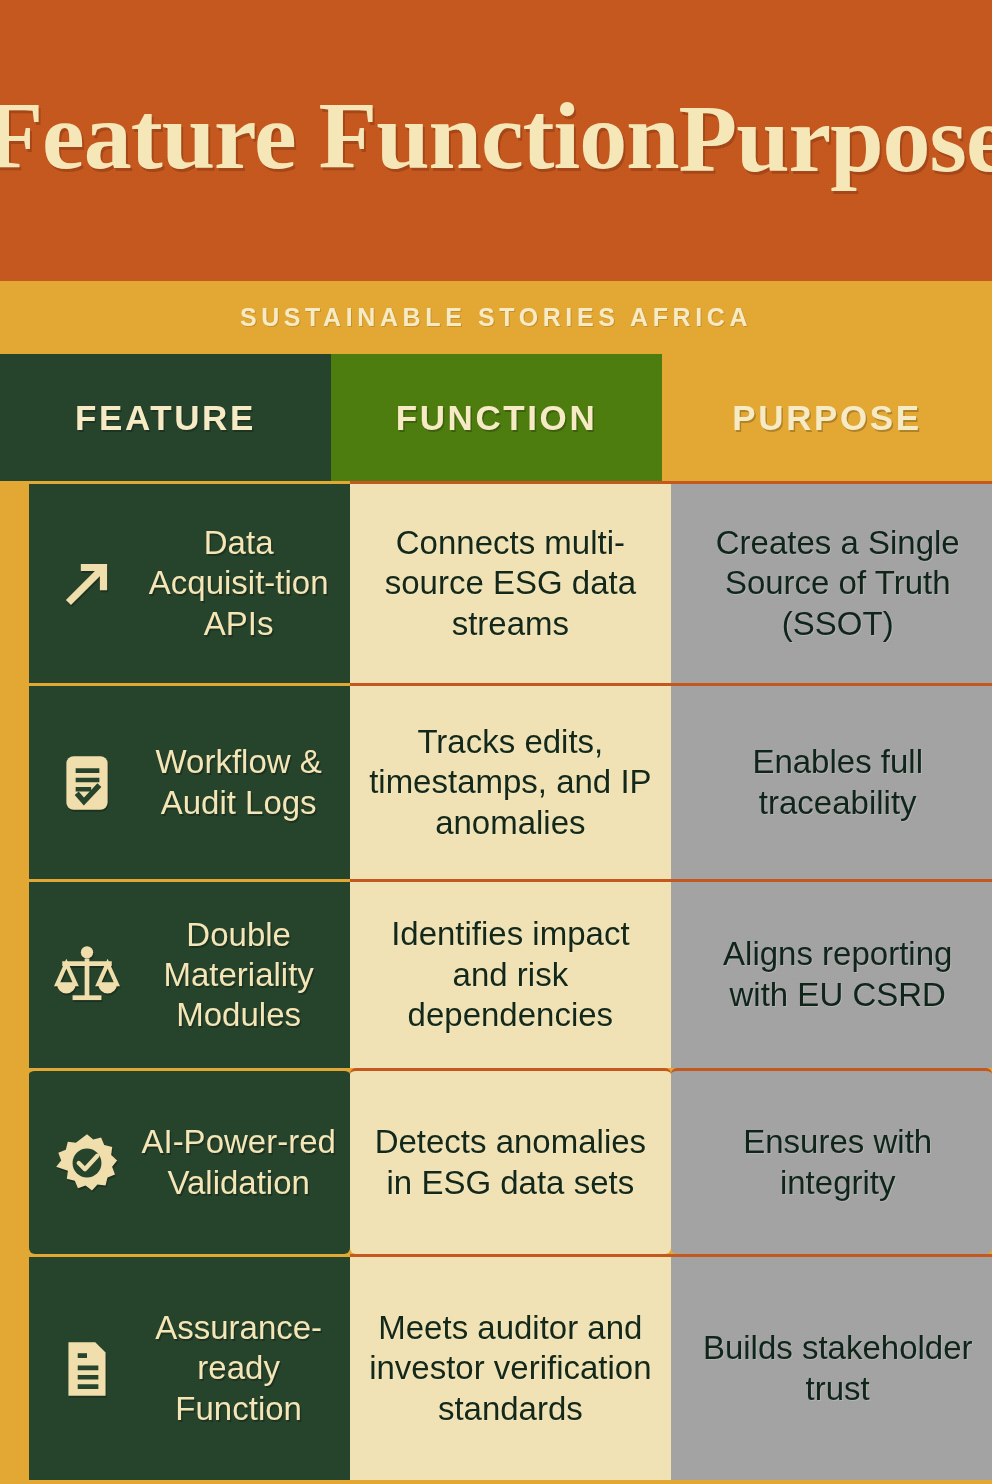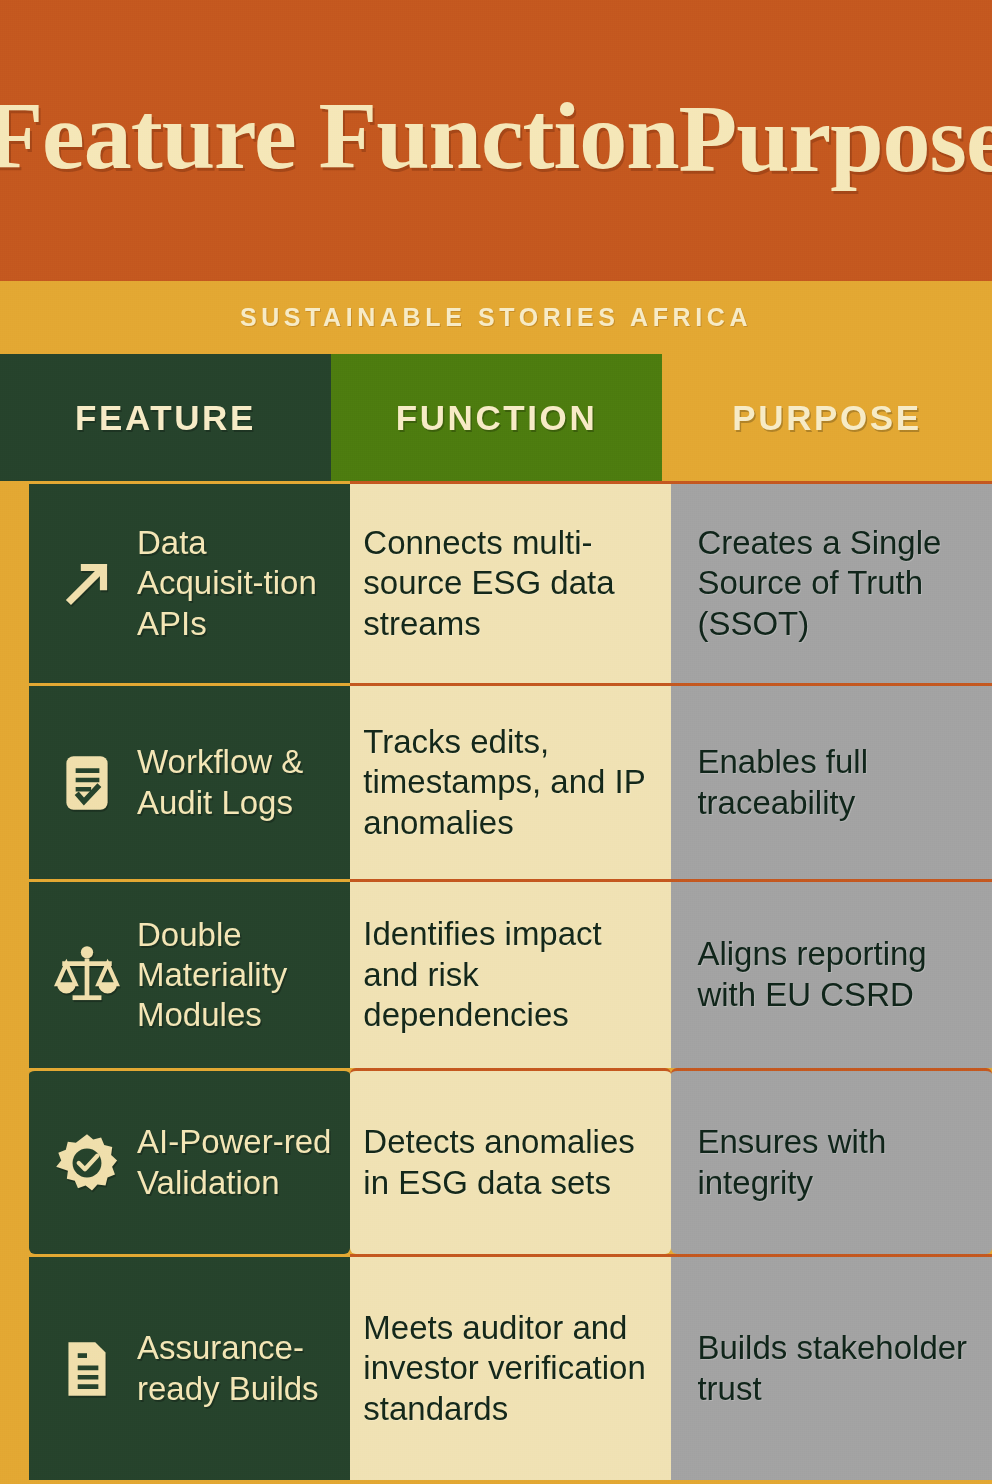--- a/index.html
+++ b/index.html
@@ -72,20 +72,21 @@
   .table {
     position:relative;
     width: 992px;
     background: #E3A833;
   }
   .row { display:flex; width:992px; }
 
   .cell {
     position:relative;
     overflow:hidden;
+    text-align:center;
   }
   .col-feature  { width: 331px; }
   .col-function { width: 331px; }
   .col-purpose  { width: 330px; }
 
   
   .hrow { height: 127px; }
   .hrow .cell {
     display:flex; align-items:center; justify-content:center;
   }
@@ -269,21 +270,21 @@
 
     <div class="row r5">
       <div class="cell col-feature cell-feature">
         <span class="feature-icon">
           <svg viewBox="0 0 64 64" xmlns="http://www.w3.org/2000/svg">
             <path fill="#F0DFAC" d="M14 6 h26 l10 10 v42 H14 Z"></path>
             <path d="M23 19 H32" stroke="#26432C" stroke-width="4.6" stroke-linecap="butt"></path>
             <path d="M23 31 H43 M23 40 H43 M23 49 H43" stroke="#26432C" stroke-width="4.6" stroke-linecap="butt"></path>
           </svg>
         </span>
-        <span class="feature-label">Assurance-ready Builds</span>
+        <span class="feature-label">Assurance-ready Function</span>
       </div>
       <div class="cell col-function cell-function">
         <span class="body-text">Meets auditor and investor verification standards</span>
       </div>
       <div class="cell col-purpose cell-purpose">
         <span class="body-text">Builds stakeholder trust</span>
       </div>
     </div>
 
   </div>

